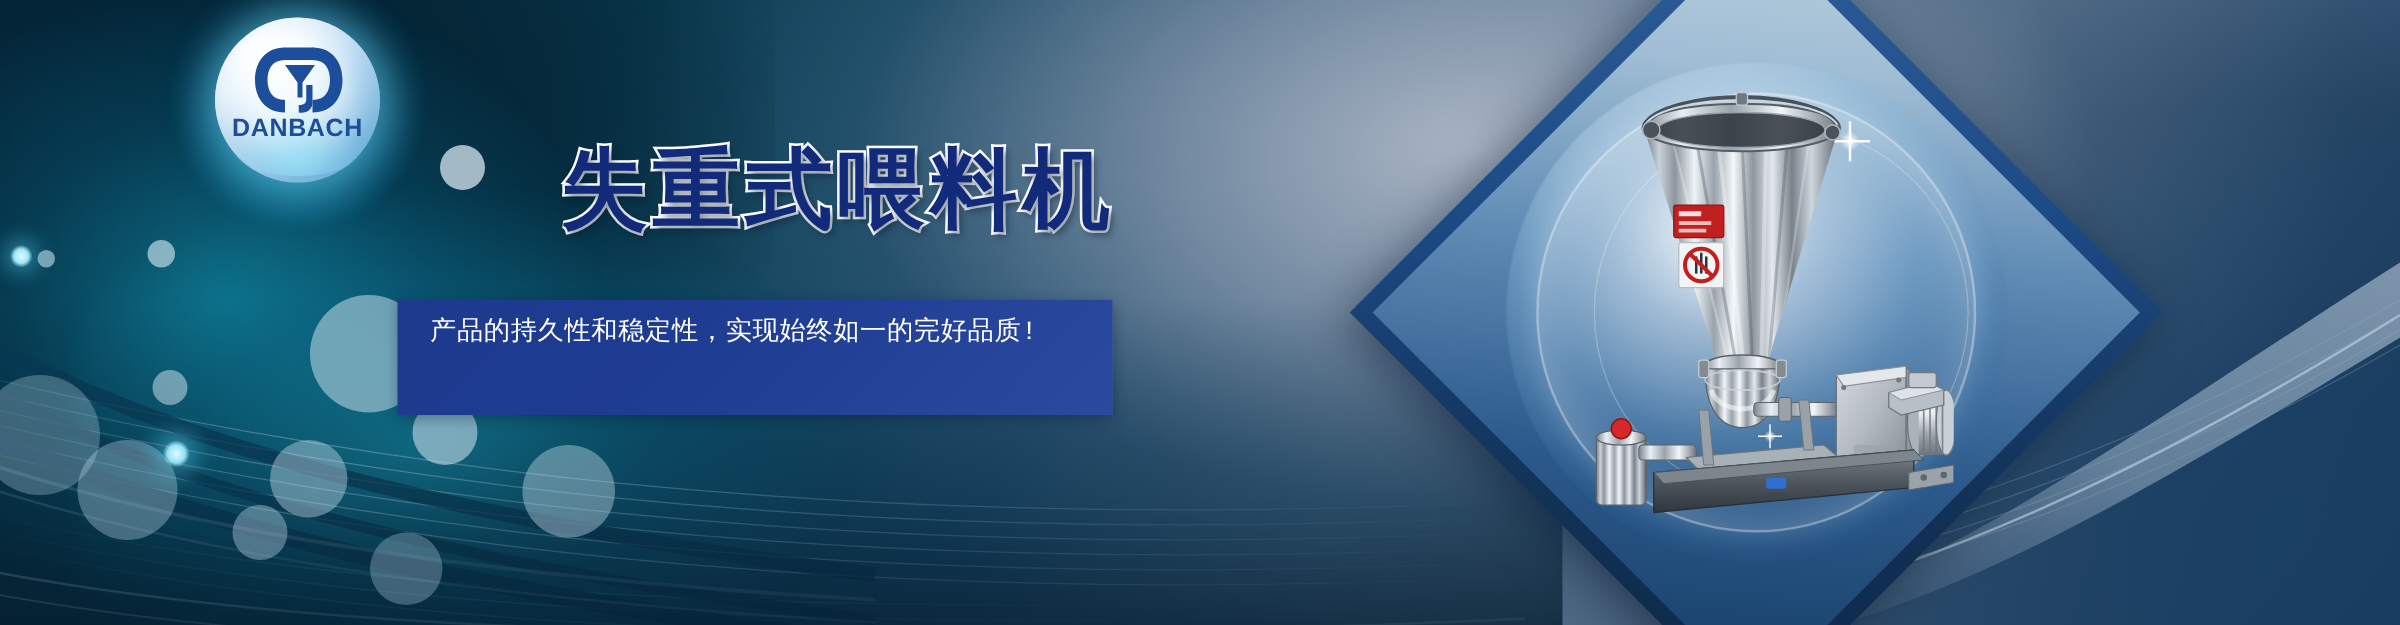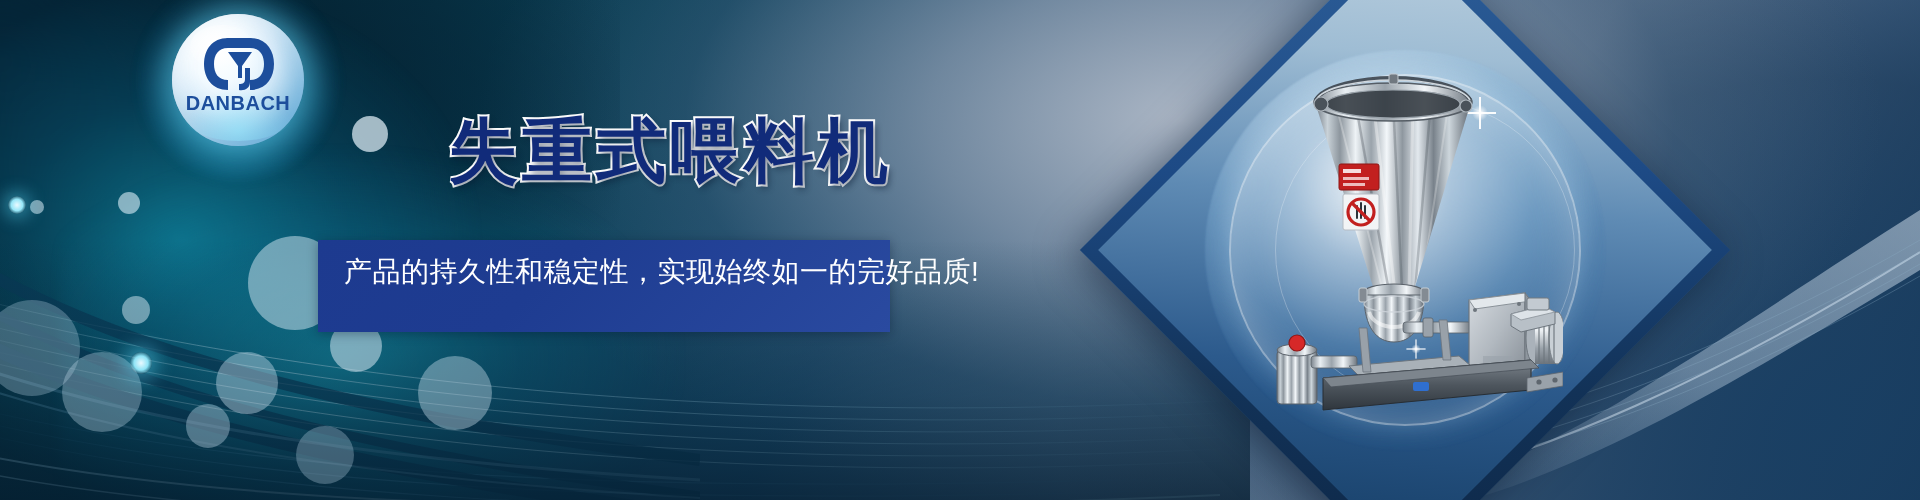--- a/index.html
+++ b/index.html
@@ -103,22 +103,22 @@
 
   
   .sub-panel{
     position:absolute; left:318px; top:240px;
     width:572px; height:92px;
     background:linear-gradient(135deg, #1d3a8f 0%, #1e3c91 40%, #2a4aa0 100%);
     box-shadow:0 2px 10px rgba(4,18,40,.35);
     padding:13px 26px 0 26px;
   }
   .sub-cn{
-    font-family:Liberation Sans, sans-serif;
-    font-size:28px; font-weight:400; color:#ffffff;
+    font-family:Liberation Mono, monospace;
+    font-size:21px; font-weight:400; color:#ffffff;
     letter-spacing:.5px; line-height:1.35; white-space:nowrap;
   }
   .sub-en{
     margin-top:6px;
     font-family:"Liberation Sans","DejaVu Sans",sans-serif;
     font-size:18px; font-weight:400; color:#ffffff;
     letter-spacing:.1px; white-space:nowrap;
   }
 
   

